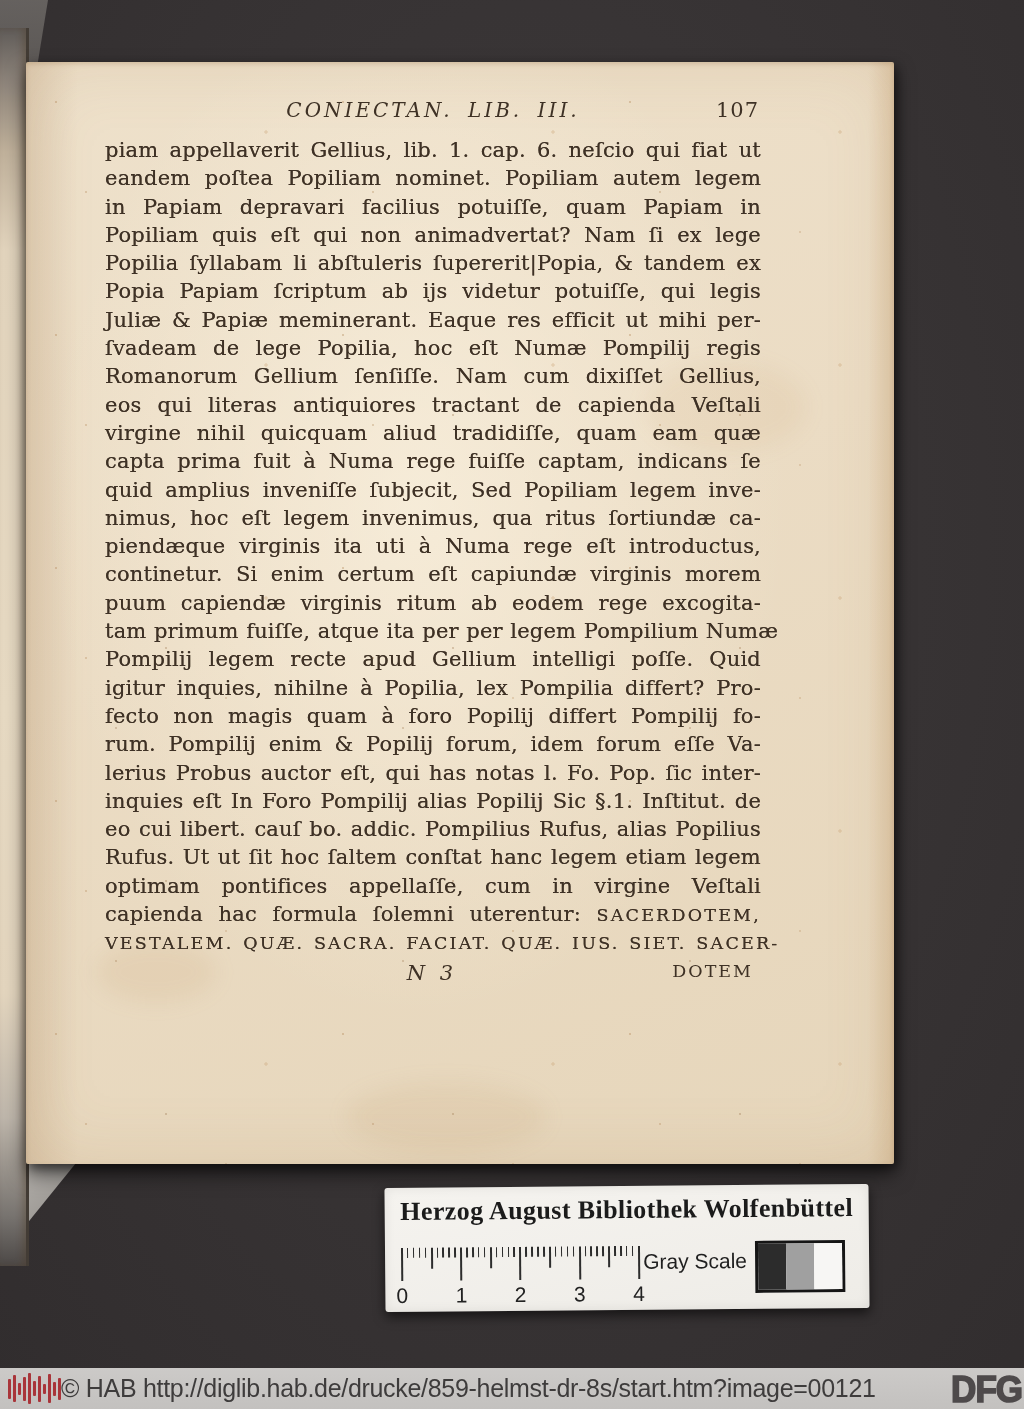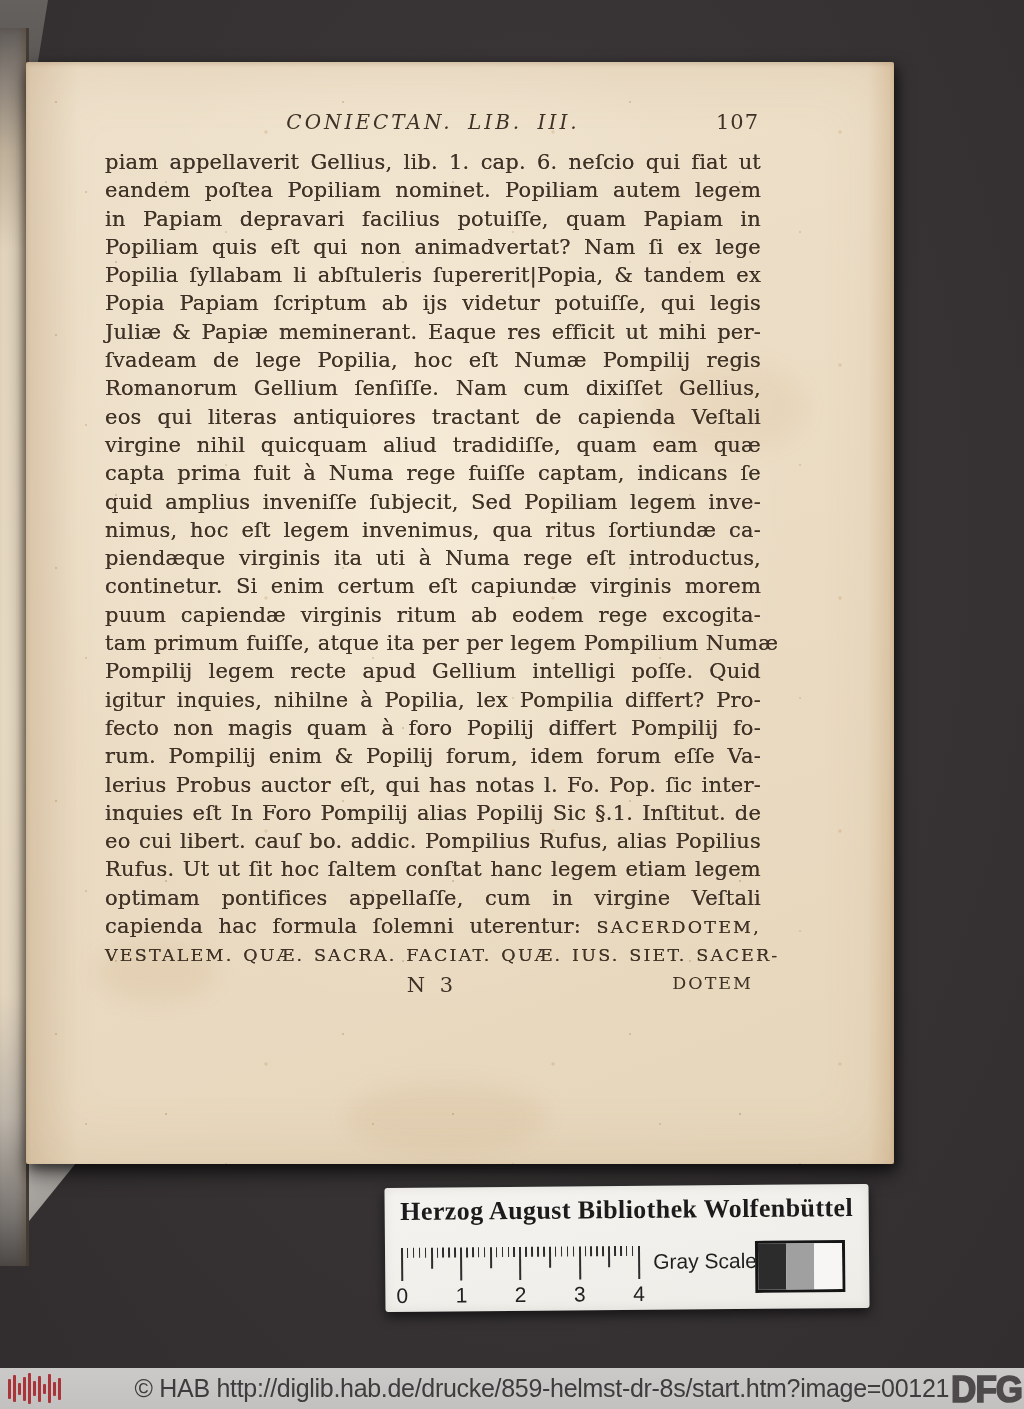--- a/index.html
+++ b/index.html
@@ -50,42 +50,42 @@
       radial-gradient(circle 2px at 200px 170px, rgba(176,132,84,.25) 0 60%, transparent 70%),
       radial-gradient(circle 1.5px at 60px 130px, rgba(176,132,84,.3) 0 60%, transparent 70%);
     background-size:287px 233px;
   }
   .stain{position:absolute;border-radius:50%;filter:blur(10px);pointer-events:none;}
   .stain.s1{left:70px;top:880px;width:120px;height:60px;background:rgba(190,140,80,.10);}
   .stain.s2{left:620px;top:300px;width:160px;height:90px;background:rgba(190,140,80,.08);}
   .stain.s3{left:320px;top:1020px;width:200px;height:70px;background:rgba(180,130,75,.09);}
   
   .textblock{
-    position:absolute;left:79px;top:48px;width:656px;color:#3e3125;
+    position:absolute;left:79px;top:36px;width:656px;color:#3e3125;
   }
   .running-head{position:relative;height:38px;}
   .running-head .rh-title{
     position:absolute;left:0;right:0;text-align:center;
     font-style:italic;font-size:20px;letter-spacing:3px;word-spacing:6px;
   }
   .running-head .rh-pagenum{
     position:absolute;right:2px;top:0;font-size:21px;letter-spacing:1px;
   }
   .bodylines{margin-top:0;}
   .bline{
     font-size:21px;line-height:28.3px;height:28.3px;white-space:nowrap;
     text-align:justify;text-align-last:justify;
     letter-spacing:.2px;word-spacing:.6px;
     text-shadow:0 0 .5px rgba(62,49,37,.8);
   }
   .seg{}
   .seg.it{}
   .seg.caps{font-size:17.5px;letter-spacing:2.2px;word-spacing:2px;}
   .sigline{position:relative;height:30px;margin-top:4px;font-size:21px;}
-  .sigline .signature{position:absolute;left:46%;letter-spacing:4px;}
+  .sigline .signature{position:absolute;left:46%;letter-spacing:4px;font-style:italic;}
   .sigline .catchword{position:absolute;right:8px;font-size:17.5px;letter-spacing:2px;}
   
   .card{
     position:absolute;left:385px;top:1186px;width:484px;height:124px;
     background:linear-gradient(170deg,#f5f3ef 0%,#eeece7 100%);
     border-radius:3px;transform:rotate(-0.5deg);
     box-shadow:0 5px 12px rgba(0,0,0,.6), inset 0 0 12px rgba(0,0,0,.08);
   }
   .card-title{
     position:absolute;left:0;right:0;top:9px;text-align:center;
@@ -95,38 +95,38 @@
   .ruler{position:absolute;left:16px;top:60px;width:250px;height:60px;}
   .tick{position:absolute;top:0;background:#2d2d2d;}
   .tick.mm{width:1.5px;height:10px;}
   .tick.half{width:2px;height:21px;}
   .tick.cm{width:2px;height:33px;}
   .ruler-num{
     position:absolute;top:36px;font-family:"Liberation Sans", sans-serif;
     font-size:21px;color:#222;width:20px;margin-left:-5px;
   }
   .gs-label{
-    position:absolute;left:268px;top:64px;
+    position:absolute;left:258px;top:64px;
     font-family:"Liberation Sans", sans-serif;font-size:21px;color:#1f1f1f;white-space:nowrap;
   }
   .patchbox{
     position:absolute;left:370px;top:56px;width:84px;height:46px;
     border:3px solid #151515;display:flex;background:#fff;
   }
   .patch{flex:1;}
   
   .bottombar{
     position:absolute;left:0;top:1368px;width:1024px;height:41px;
     background:linear-gradient(to bottom,#cccac8,#c3c1bf);
     display:flex;align-items:center;
   }
   .barcode{display:flex;align-items:center;gap:2px;margin-left:8px;height:100%;}
   .bc-bar{width:3px;background:#a9353a;border-radius:1px;}
   .url-text{
-    flex:1;text-align:right;
+    flex:1;
     font-family:"Liberation Sans", sans-serif;font-size:25px;color:#3e3c3c;
     white-space:nowrap;letter-spacing:-0.3px;
   }
   .dfg{
     font-family:"Liberation Sans", sans-serif;font-weight:bold;font-size:35px;
     color:#4e4a4b;-webkit-text-stroke:1.6px #4e4a4b;letter-spacing:-1px;
     margin:0 2px 0 2px;transform:scaleY(1.04);line-height:41px;
   }
 </style>
 </head>

